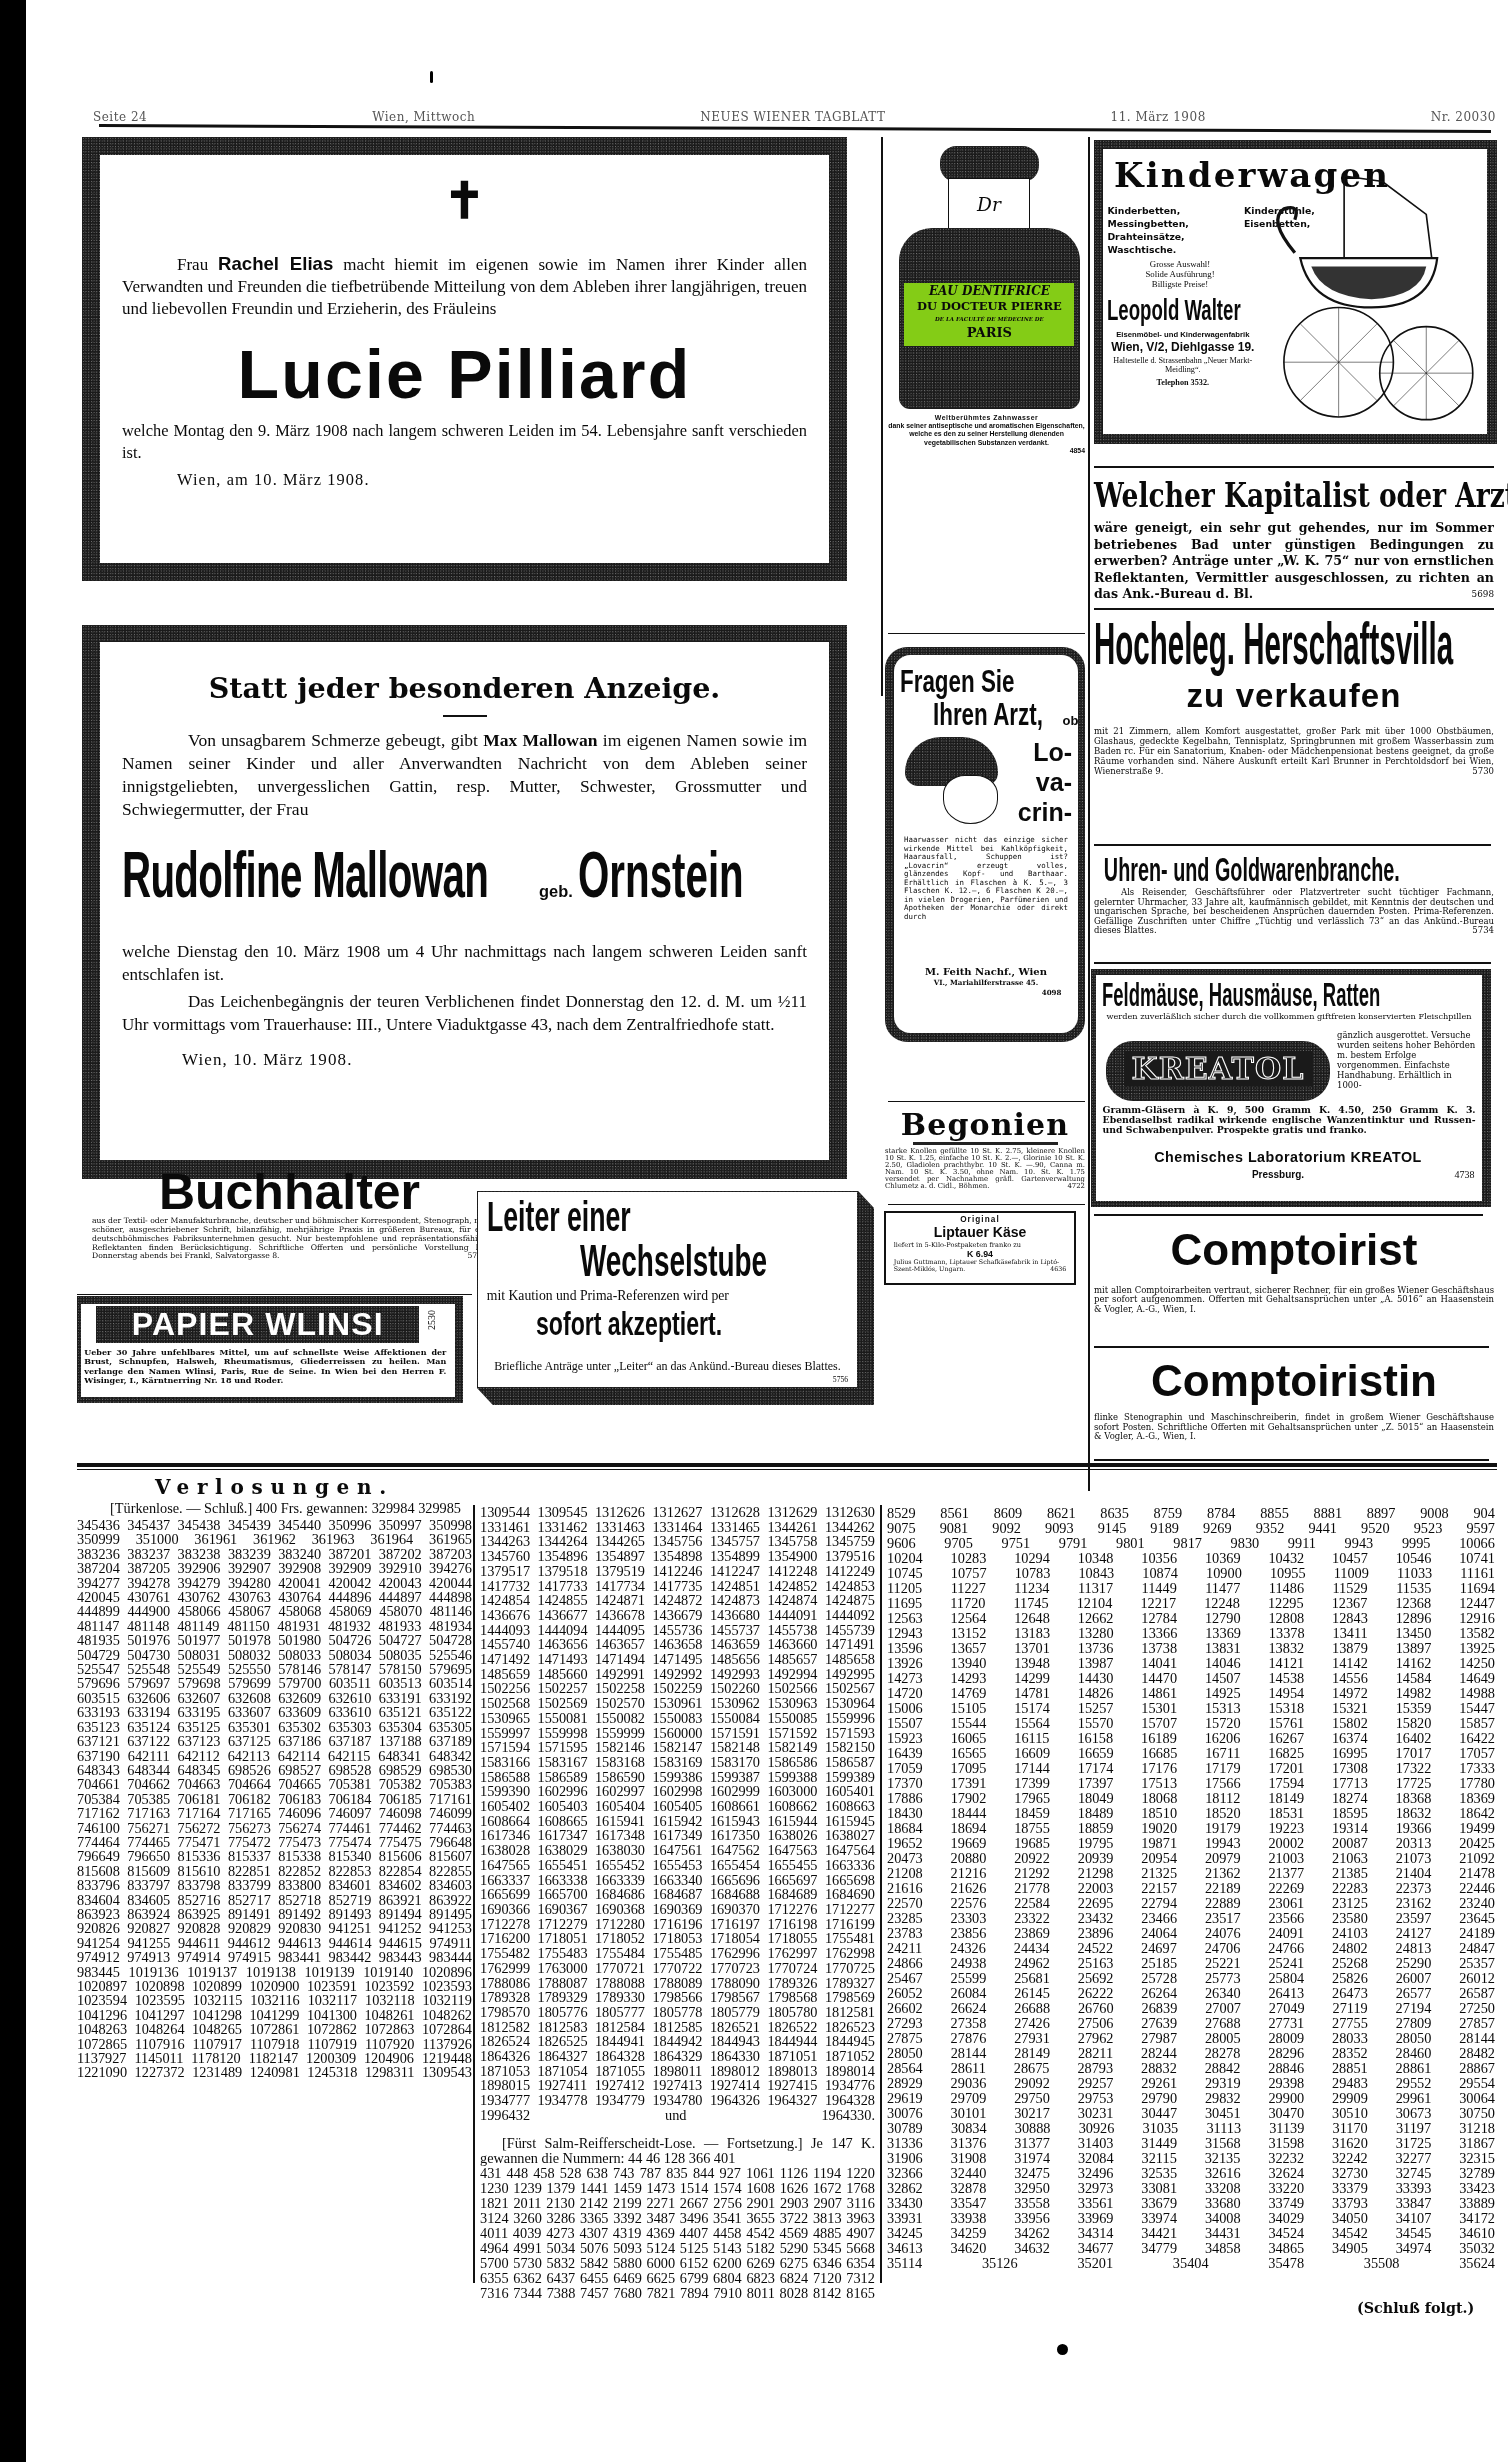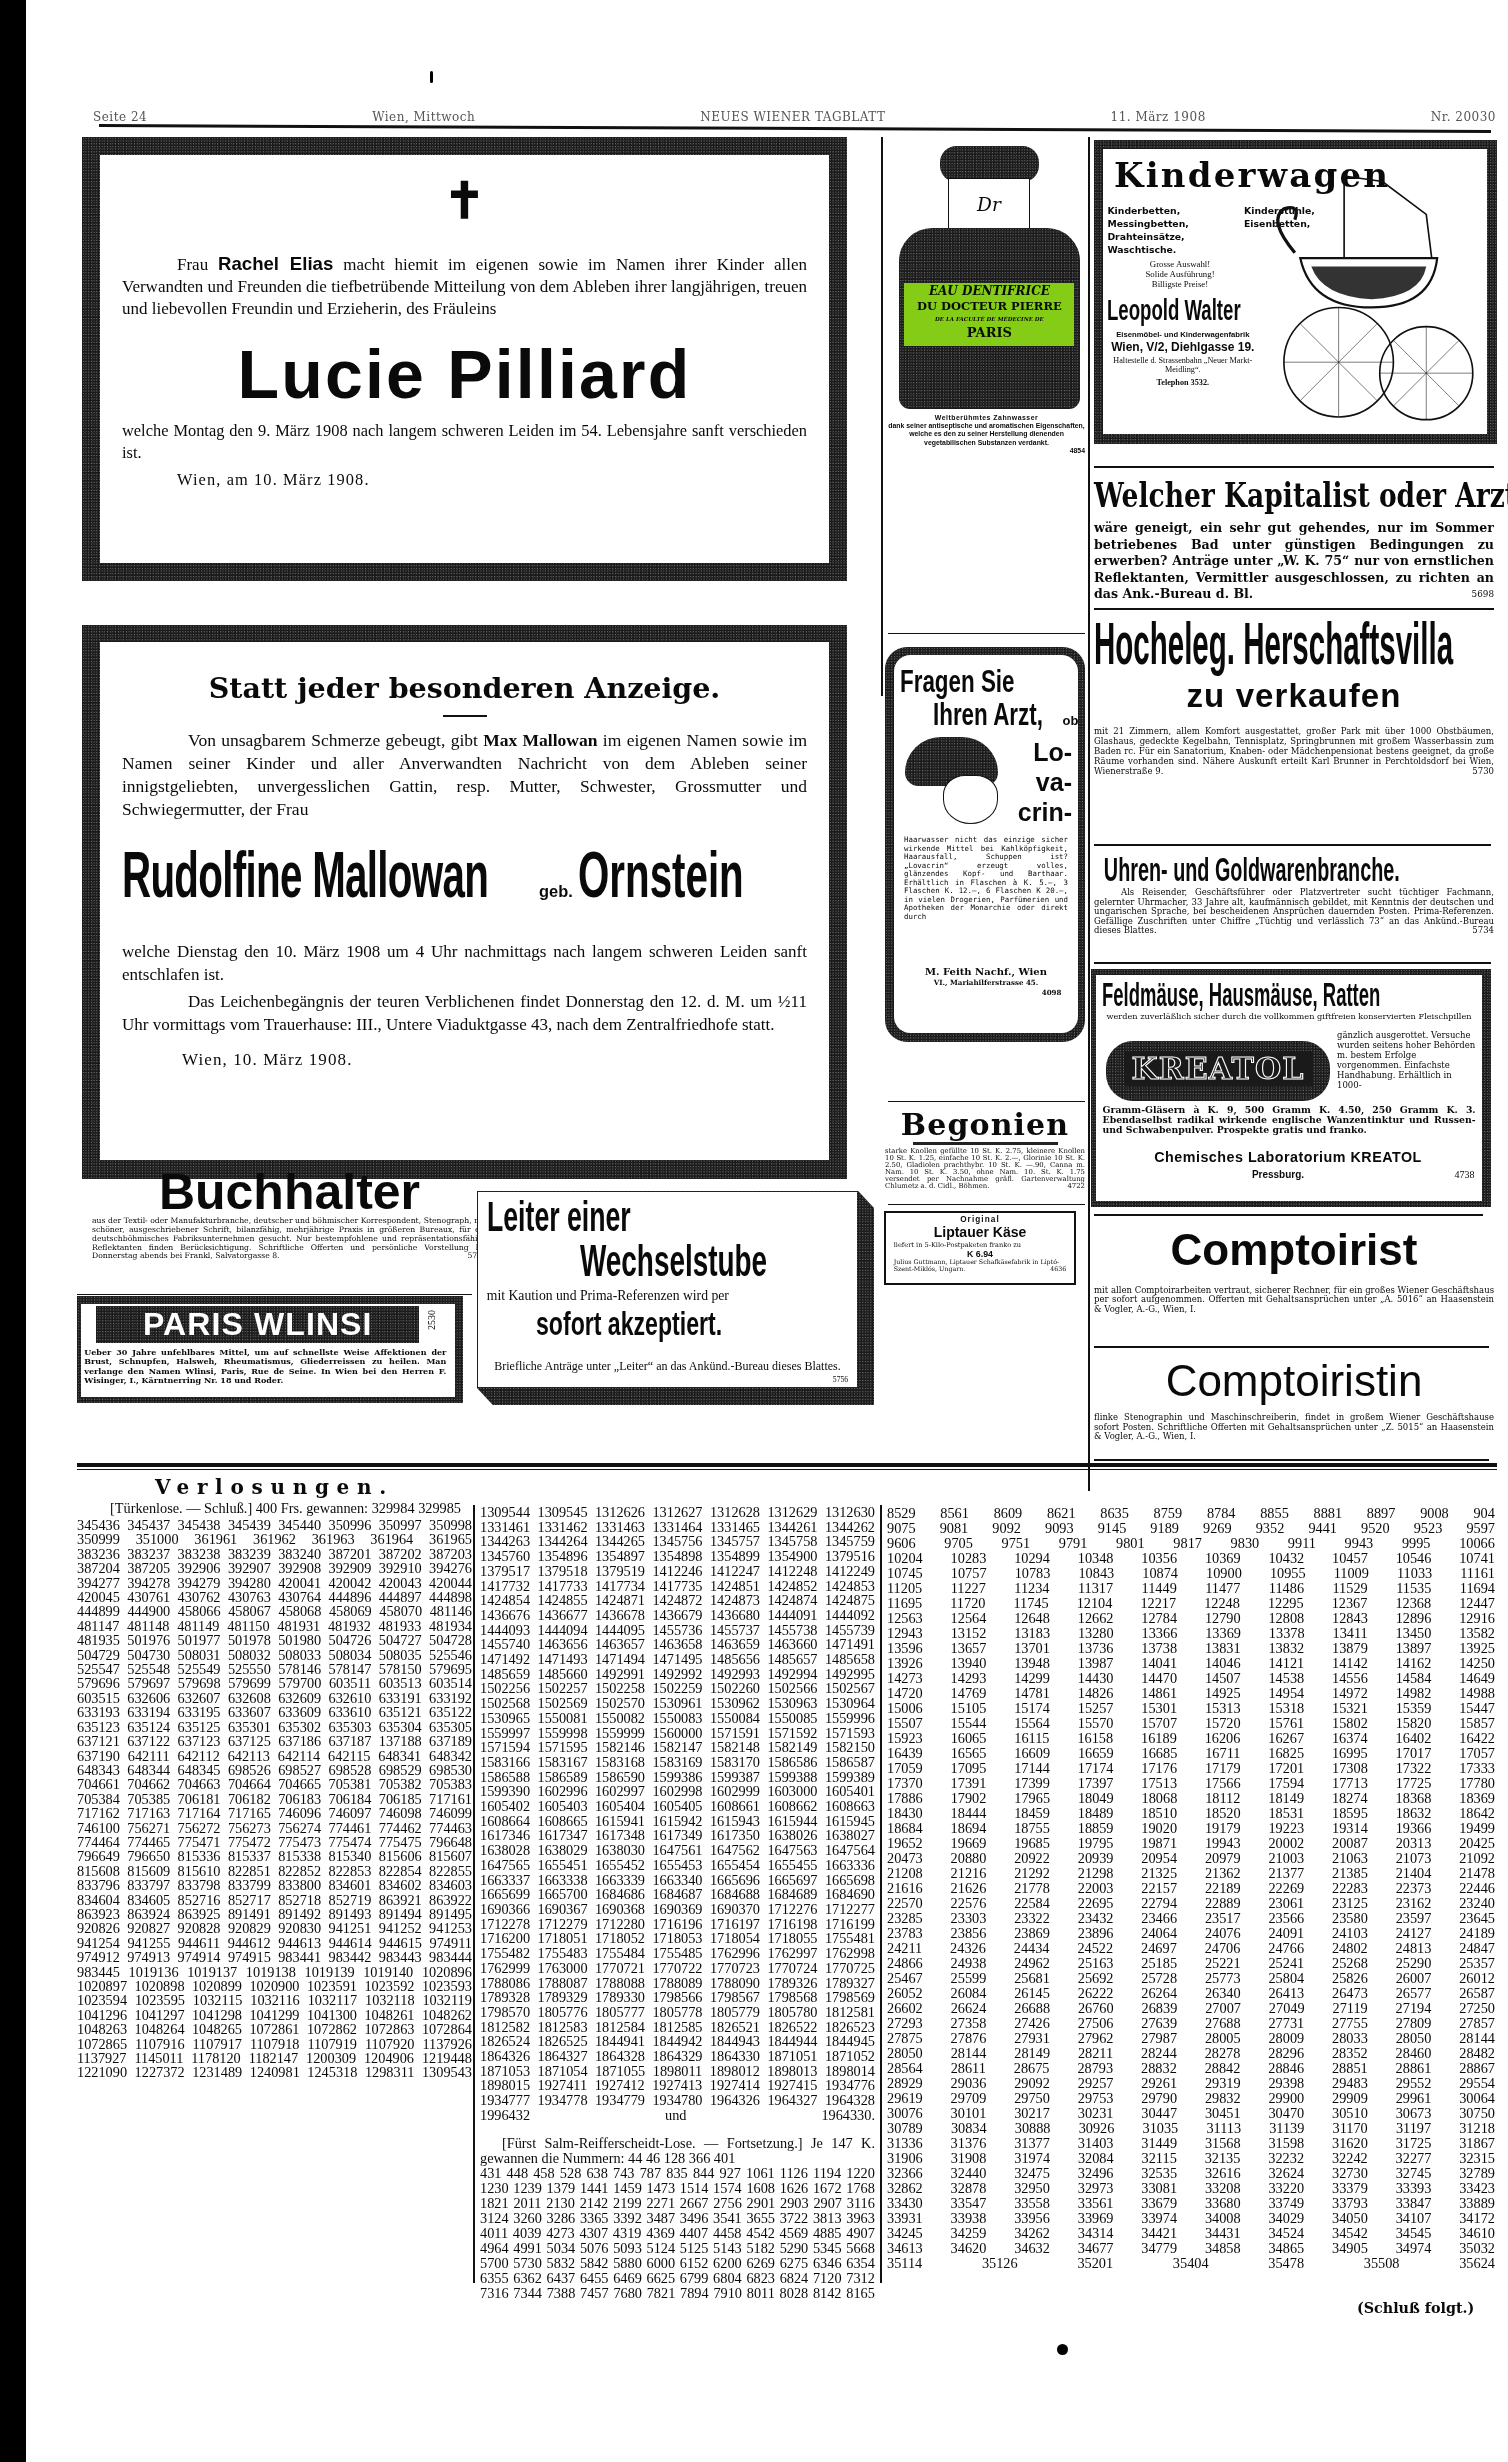--- a/index.html
+++ b/index.html
@@ -223,38 +223,38 @@
 </div>
 <div class="rule" style="left:1094px; top:1214px; width:389px; height:1.6px;"></div>
 
 <div class="abs" style="left:1094px; top:1220px; width:400px; height:126px;">
   <div class="center" style="font-family:'Liberation Sans',sans-serif; font-weight:900; font-size:44px; line-height:60px;">Comptoirist</div>
   <p class="justify" style="font-family:'DejaVu Serif',serif; font-size:8.5px; line-height:9.6px; margin-top:5.5px;">mit allen Comptoirarbeiten vertraut, sicherer Rechner, für ein großes Wiener Geschäftshaus per sofort aufgenommen. Offerten mit Gehaltsansprüchen unter „A. 5016“ an Haasenstein &amp; Vogler, A.-G., Wien, I.</p>
 </div>
 <div class="rule" style="left:1094px; top:1346px; width:395px; height:2.2px;"></div>
 
 <div class="abs" style="left:1094px; top:1351px; width:400px; height:115px;">
-  <div class="center" style="font-family:'Liberation Sans',sans-serif; font-weight:400; font-size:44px; line-height:60px;">Comptoiristin</div>
+  <div class="center" style="font-family:'Liberation Sans',sans-serif; font-weight:700; font-size:44px; line-height:60px;">Comptoiristin</div>
   <p class="justify" style="font-family:'DejaVu Serif',serif; font-size:8.5px; line-height:9.6px; margin-top:2.2px;">flinke Stenographin und Maschinschreiberin, findet in großem Wiener Geschäftshause sofort Posten. Schriftliche Offerten mit Gehaltsansprüchen unter „Z. 5015“ an Haasenstein &amp; Vogler, A.-G., Wien, I.</p>
 </div>
 <div class="rule" style="left:1094px; top:1459px; width:395px; height:2.2px;"></div>
 
 <div class="abs" style="left:77px; top:1170px; width:395px; height:115px;margin-left:15px;">
   <div class="center" style="font-family:'Liberation Sans',sans-serif; font-weight:900; font-size:50px; line-height:45px;">Buchhalter</div>
   <p class="justify" style="font-family:'DejaVu Serif',serif; font-size:7.7px; line-height:8.8px; margin-top:2.2px;">
     <span>aus der Textil- oder Manufakturbranche, deutscher und böhmischer Korrespondent, Stenograph, mit schöner, ausgeschriebener Schrift, bilanzfähig, mehrjährige Praxis in größeren Bureaux, für ein deutschböhmisches Fabriksunternehmen gesucht. Nur bestempfohlene und repräsentationsfähige Reflektanten finden Berücksichtigung. Schriftliche Offerten und persönliche Vorstellung bis Donnerstag abends bei Frankl, Salvatorgasse 8.</span>
     <span style="float:right;">5733</span>
   </p>
 </div>
 <div class="rule" style="left:77px; top:1294px; width:395px; height:1.1px;"></div>
 
 <div class="abs dither" style="left:77px; top:1296px; width:386px; height:107px;"></div>
 <div class="abs" style="left:81px; top:1304px; width:374px; height:93px; background:#fff;">
   <div class="abs dither center" style="left:15.3px; top:2.2px; width:323px; height:37px;">
-    <span style="display:inline-block; font-family:'Liberation Sans',sans-serif; font-weight:900; font-size:32px; line-height:37px; color:#fff; letter-spacing:1.1px;">PARIS WLINSI</span>
+    <span style="display:inline-block; font-family:'Liberation Sans',sans-serif; font-weight:900; font-size:32px; line-height:37px; color:#fff; letter-spacing:1.1px;">PAPIER WLINSI</span>
   </div>
   <div class="abs" style="left:345px; top:5.5px; font-size:10px; writing-mode:vertical-rl; transform:rotate(180deg); font-family:'Liberation Serif',serif;">2530</div>
   <p class="abs justify" style="left:3.3px; top:44px; width:362px; font-family:'DejaVu Serif',serif; font-size:8px; line-height:9.3px; font-weight:bold;">Ueber 30 Jahre unfehlbares Mittel, um auf schnellste Weise Affektionen der Brust, Schnupfen, Halsweh, Rheumatismus, Gliederreissen zu heilen. Man verlange den Namen Wlinsi, Paris, Rue de Seine. In Wien bei den Herren F. Wisinger, I., Kärntnerring Nr. 18 und Roder.</p>
 </div>
 
 <div class="abs dither" style="left:477px; top:1191px; width:397px; height:214px; clip-path:polygon(0 0, 96% 0, 100% 8%, 100% 100%, 4% 100%, 0 92%);"></div>
 <div class="abs" style="left:478px; top:1192px; width:379px; height:195px; background:#fff; padding:2.2px 8.8px;">
   <div style="font-family:'Liberation Sans',sans-serif; font-weight:900; font-size:43px; line-height:44px; white-space:nowrap; transform:scaleX(0.62); transform-origin:left; width:439px;">Leiter einer</div>
   <div style="font-family:'Liberation Sans',sans-serif; font-weight:900; font-size:45px; line-height:46px; white-space:nowrap; transform:scaleX(0.62); transform-origin:left; margin-left:93px; width:439px;">Wechselstube</div>
   <div style="font-family:'Liberation Serif',serif; font-size:13.7px; line-height:17.5px; margin-top:3.3px;">mit Kaution und Prima-Referenzen wird per</div>

